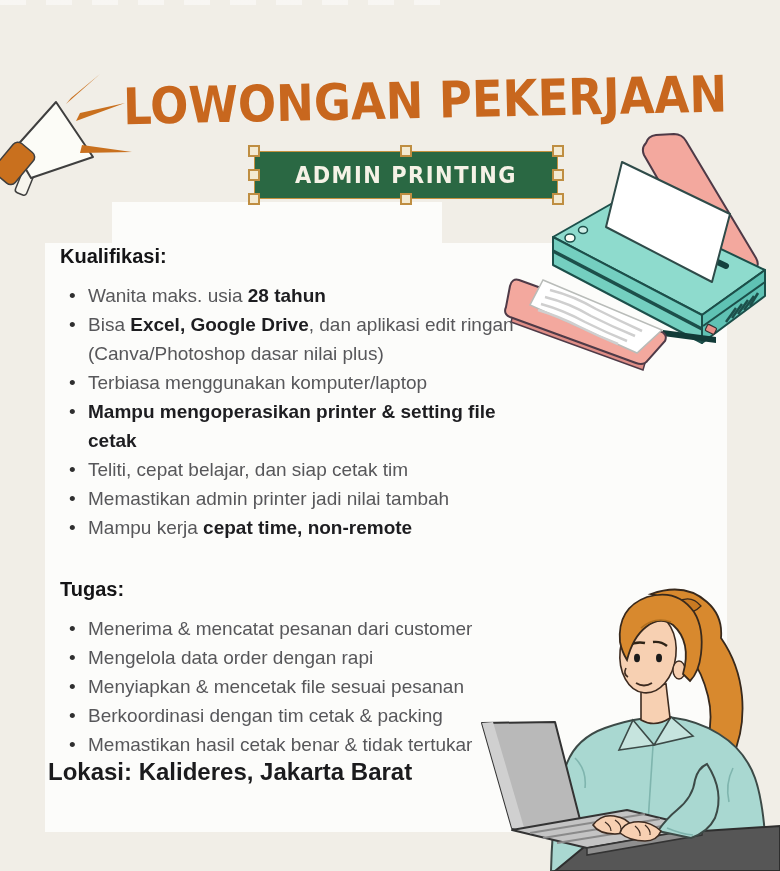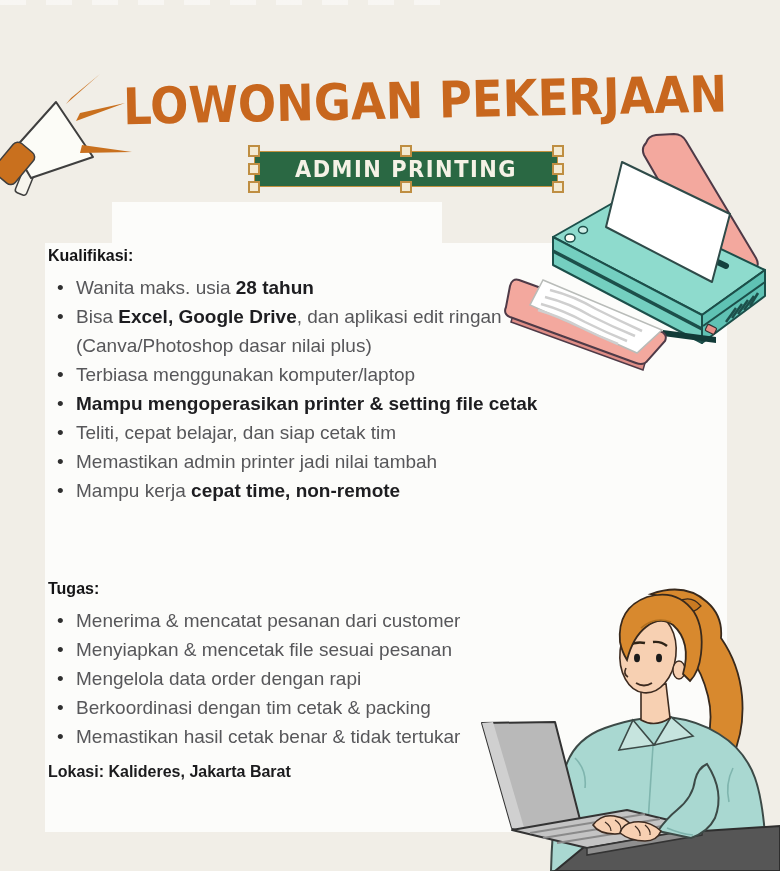--- a/index.html
+++ b/index.html
@@ -11,42 +11,42 @@
   #panel-step{left:112px;top:202px;width:330px;height:42px;}
   #panel-dashes{left:150px;top:837px;width:450px;height:5px;opacity:.55;
     background:repeating-linear-gradient(90deg,rgba(255,255,255,.9) 0 26px,rgba(255,255,255,0) 26px 46px);}
 
   
   #title{position:absolute;left:70px;top:74px;width:710px;text-align:center;
     font-family:"DejaVu Sans",sans-serif;font-weight:bold;font-size:45px;letter-spacing:0px;
     color:#c8671e;transform:rotate(-1.2deg) scaleY(1.12);transform-origin:center;white-space:nowrap;}
 
   
-  #badge{position:absolute;left:255px;top:152px;width:302px;height:34px;background:#2a6843;
+  #badge{position:absolute;left:255px;top:152px;width:302px;height:46px;background:#2a6843;
     outline:1px solid #c3913e;display:flex;align-items:center;justify-content:center;}
   #badge .label{font-family:"DejaVu Sans",sans-serif;font-weight:bold;font-size:21px;
     letter-spacing:1.5px;color:#f5f2e6;transform:scaleY(1.08);white-space:nowrap;}
   .handle{position:absolute;width:12px;height:12px;background:#f3ead2;border:2px solid #bf8e42;
     box-sizing:border-box;}
   .h-tl{left:-7px;top:-7px;} .h-tm{left:calc(50% - 6px);top:-7px;} .h-tr{right:-7px;top:-7px;}
   .h-ml{left:-7px;top:calc(50% - 6px);} .h-mr{right:-7px;top:calc(50% - 6px);}
   .h-bl{left:-7px;bottom:-7px;} .h-bm{left:calc(50% - 6px);bottom:-7px;} .h-br{right:-7px;bottom:-7px;}
 
   
   .section{position:absolute;left:48px;width:505px;}
   #sec-kualifikasi{top:243px;}
   #sec-tugas{top:576px;}
-  .sec-heading{font-size:16px;font-weight:bold;color:#141416;line-height:26px;margin:0 0 4px 0;}
-  ul.blist{list-style:none;margin:0;padding:0;}
+  .sec-heading{font-size:20px;font-weight:bold;color:#141416;line-height:26px;margin:0 0 4px 12px;}
+  ul.blist{list-style:none;margin:12px;padding:0;}
   ul.blist li{position:relative;padding-left:28px;font-size:19px;line-height:29px;color:#57575a;}
   ul.blist li::before{content:"•";position:absolute;left:9px;top:0;color:#2f2f2f;font-size:19px;}
   ul.blist .seg-b{font-weight:bold;color:#1d1d20;}
 
   #footer-info{position:absolute;left:48px;top:757px;width:500px;}
-  #footer-info div{font-size:16px;font-weight:bold;color:#1b1b1d;line-height:30px;}
+  #footer-info div{font-size:24px;font-weight:bold;color:#1b1b1d;line-height:30px;}
 
   svg{position:absolute;display:block;}
   #megaphone{left:0px;top:65px;}
   #printer{left:498px;top:130px;}
   #woman{left:455px;top:578px;}
 </style>
 </head>
 <body>
 
 <div id="canvas">
@@ -133,22 +133,22 @@
         <li><span>Teliti, cepat belajar, dan siap cetak tim</span></li>
         <li><span>Memastikan admin printer jadi nilai tambah</span></li>
         <li><span>Mampu kerja </span><span class="seg-b">cepat time, non-remote</span></li>
       </ul>
   </div>
 
   <div id="sec-tugas" class="section">
     <h3 class="sec-heading">Tugas:</h3>
     <ul class="blist">
         <li><span>Menerima &amp; mencatat pesanan dari customer</span></li>
+        <li><span>Mengelola data order dengan rapi</span></li>
         <li><span>Menyiapkan &amp; mencetak file sesuai pesanan</span></li>
-        <li><span>Mengelola data order dengan rapi</span></li>
         <li><span>Berkoordinasi dengan tim cetak &amp; packing</span></li>
         <li><span>Memastikan hasil cetak benar &amp; tidak tertukar</span></li>
       </ul>
   </div>
 
   <div id="footer-info">
     <div>Lokasi: Kalideres, Jakarta Barat</div>
   </div>
 
   <svg id="woman" width="325" height="293" viewBox="0 0 325 293">

